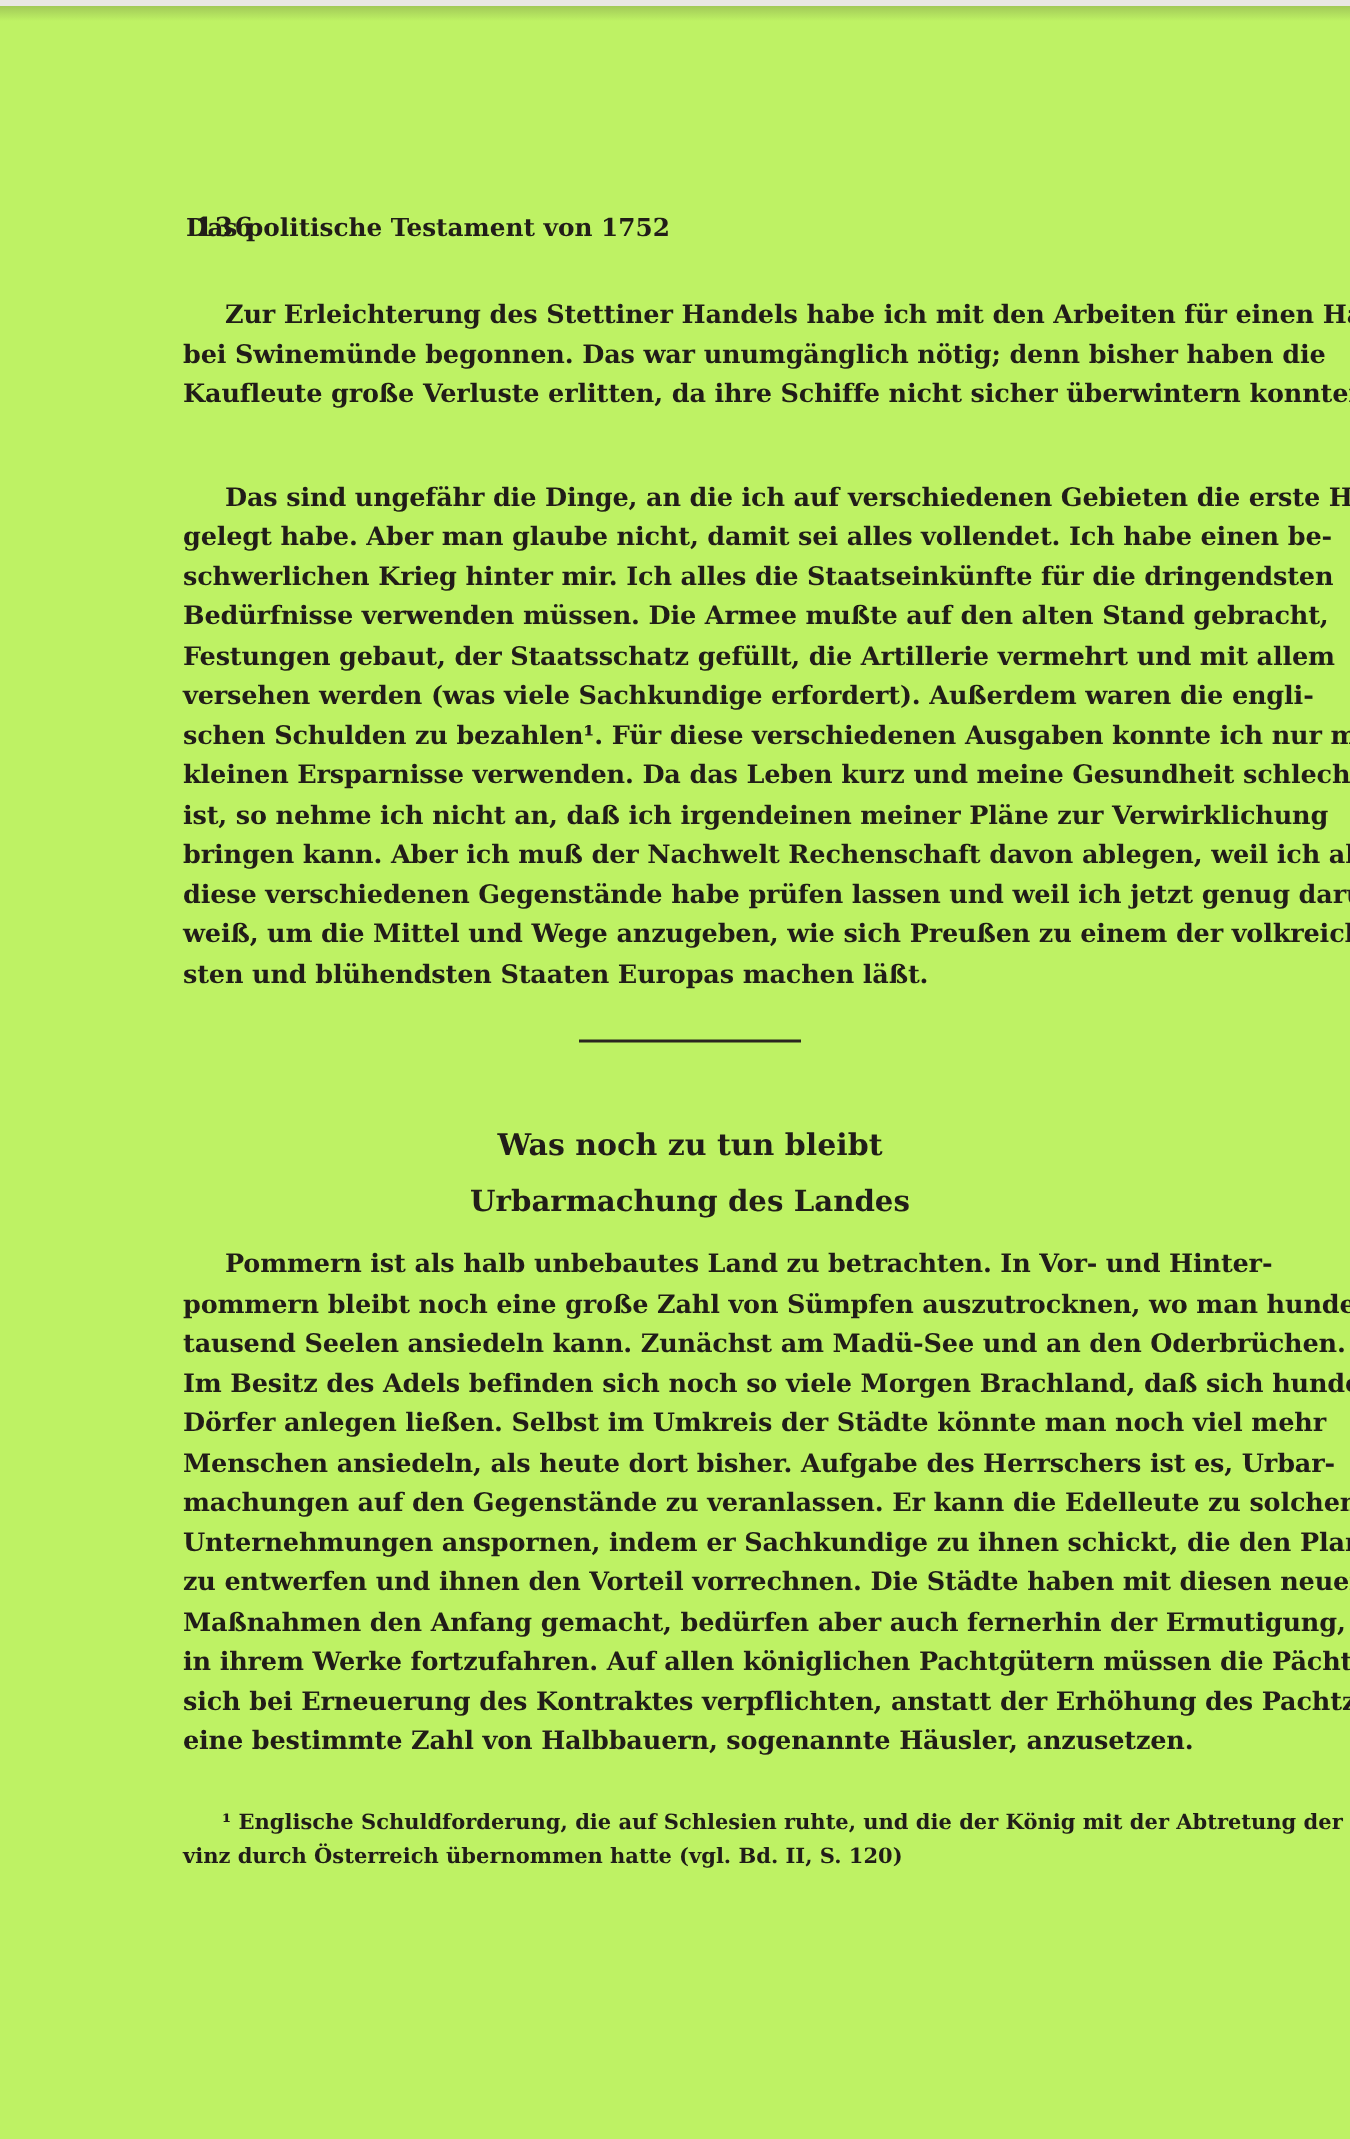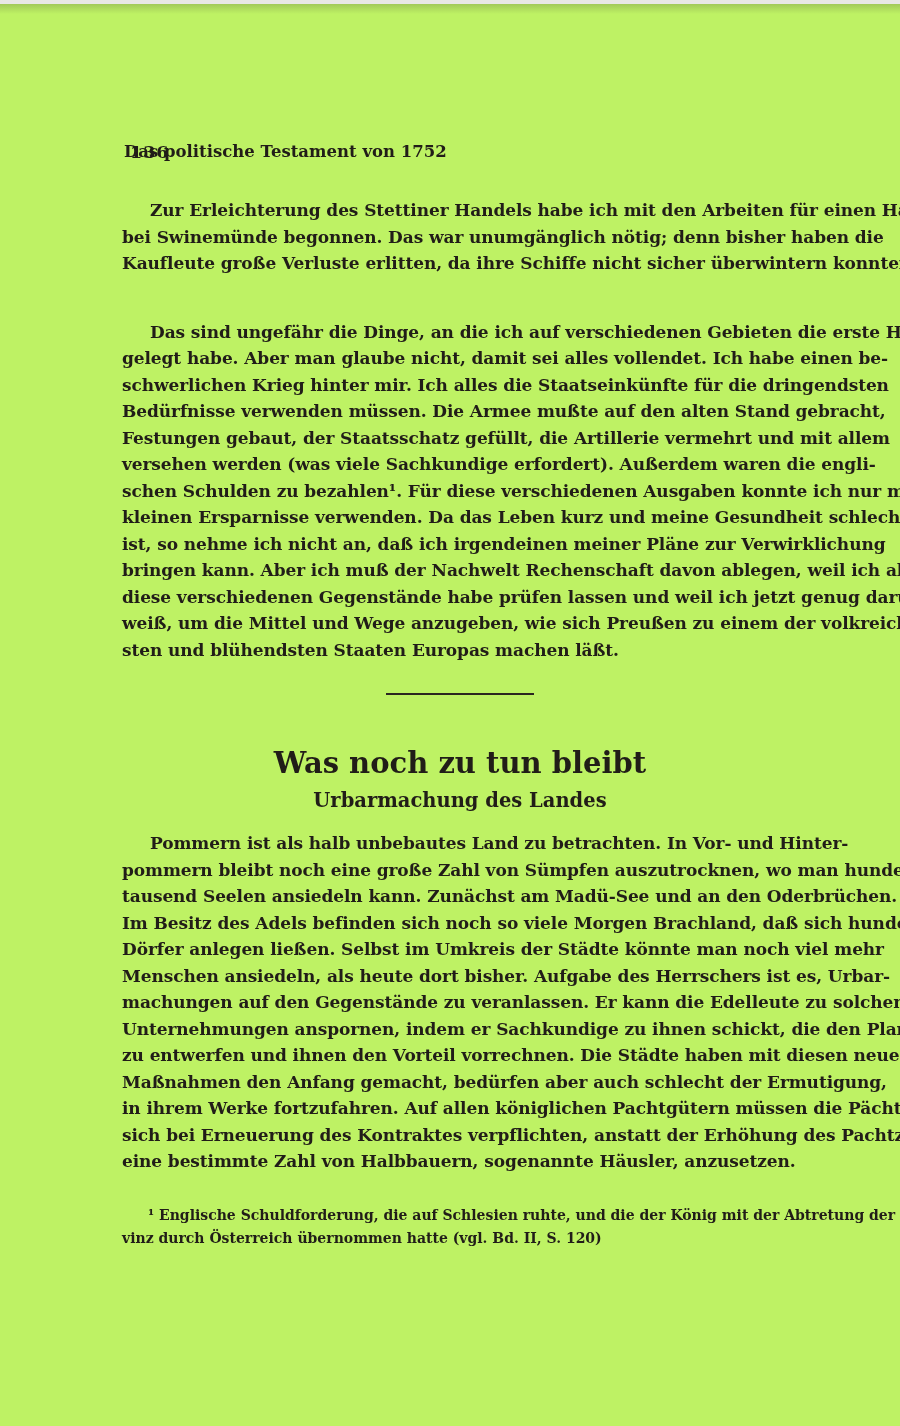--- a/index.html
+++ b/index.html
@@ -72,21 +72,21 @@
   .p2 { margin-top: 42px; }
   .p3 { margin-top: 17px; }
   .divider {
     margin: 30px auto 0 auto;
     width: 148px;
     border-top: 2px solid #2a2620;
     height: 0;
   }
   .section-title {
     margin: 52px 0 0 0;
-    font-size: 29px;
+    font-size: 20px;
     line-height: 32px;
     text-align: center;
     font-weight: bold;
   }
   .section-subtitle {
     margin: 10px 0 0 0;
     font-size: 19.5px;
     line-height: 24px;
     text-align: center;
     font-weight: bold;
@@ -147,21 +147,21 @@
     <div class="para p3">
       <span class="line first">Pommern ist als halb unbebautes Land zu betrachten. In Vor- und Hinter-</span>
       <span class="line">pommern bleibt noch eine große Zahl von Sümpfen auszutrocknen, wo man hundert-</span>
       <span class="line">tausend Seelen ansiedeln kann. Zunächst am Madü-See und an den Oderbrüchen.</span>
       <span class="line">Im Besitz des Adels befinden sich noch so viele Morgen Brachland, daß sich hundert</span>
       <span class="line">Dörfer anlegen ließen. Selbst im Umkreis der Städte könnte man noch viel mehr</span>
       <span class="line">Menschen ansiedeln, als heute dort bisher. Aufgabe des Herrschers ist es, Urbar-</span>
       <span class="line">machungen auf den Gegenstände zu veranlassen. Er kann die Edelleute zu solchen</span>
       <span class="line">Unternehmungen anspornen, indem er Sachkundige zu ihnen schickt, die den Plan da-</span>
       <span class="line">zu entwerfen und ihnen den Vorteil vorrechnen. Die Städte haben mit diesen neuen</span>
-      <span class="line">Maßnahmen den Anfang gemacht, bedürfen aber auch schlecht der Ermutigung,</span>
+      <span class="line">Maßnahmen den Anfang gemacht, bedürfen aber auch fernerhin der Ermutigung,</span>
       <span class="line">in ihrem Werke fortzufahren. Auf allen königlichen Pachtgütern müssen die Pächter</span>
       <span class="line">sich bei Erneuerung des Kontraktes verpflichten, anstatt der Erhöhung des Pachtzinses</span>
       <span class="line last">eine bestimmte Zahl von Halbbauern, sogenannte Häusler, anzusetzen.</span>
     </div>
 
     <div class="footnote">
       <span class="line first">¹ Englische Schuldforderung, die auf Schlesien ruhte, und die der König mit der Abtretung der Pro-</span>
       <span class="line last">vinz durch Österreich übernommen hatte (vgl. Bd. II, S. 120)</span>
     </div>
 

